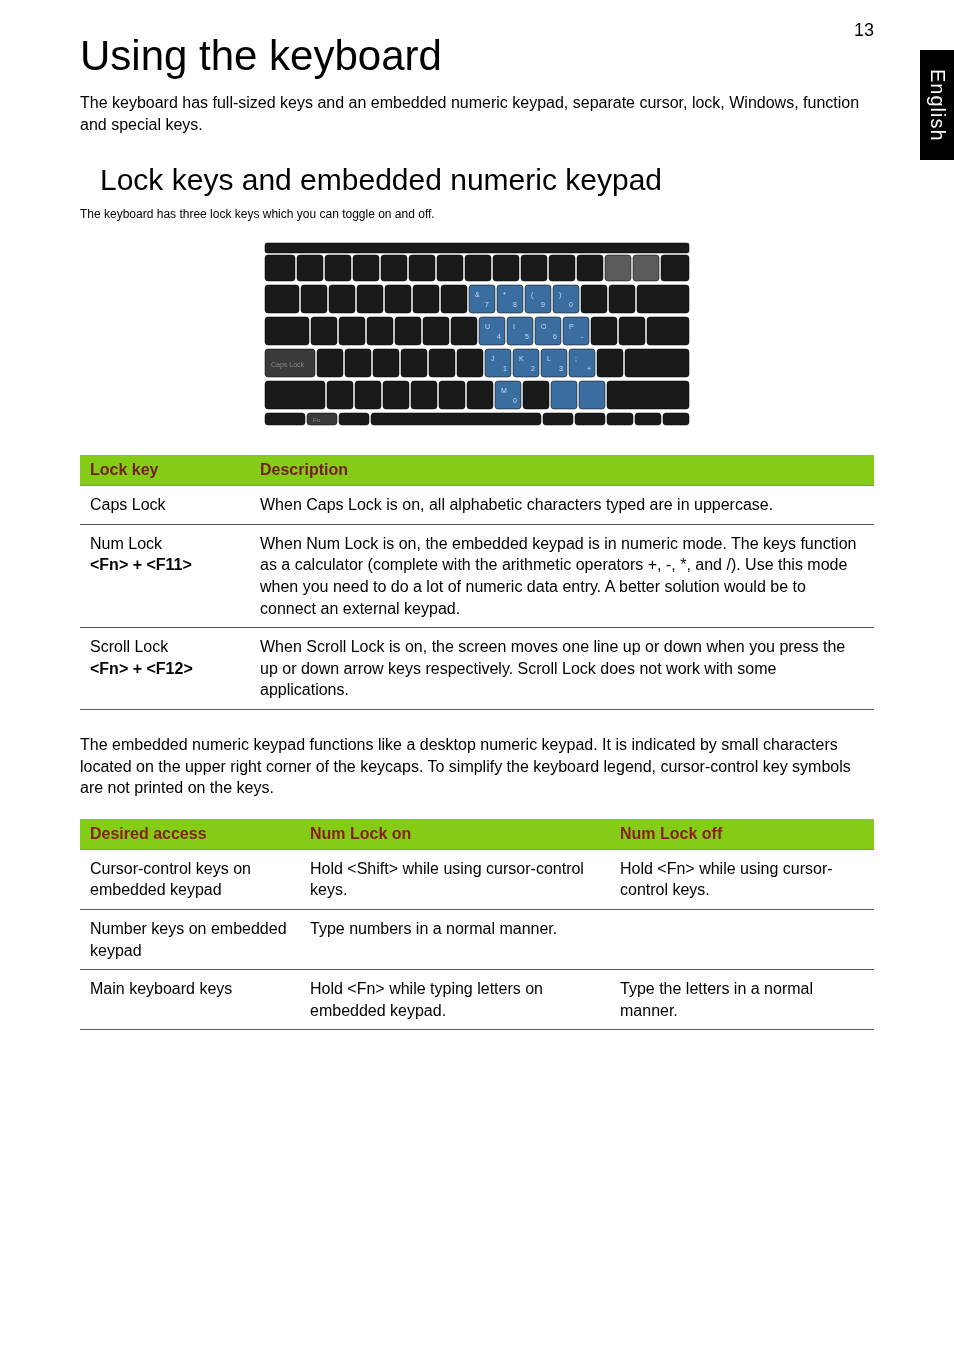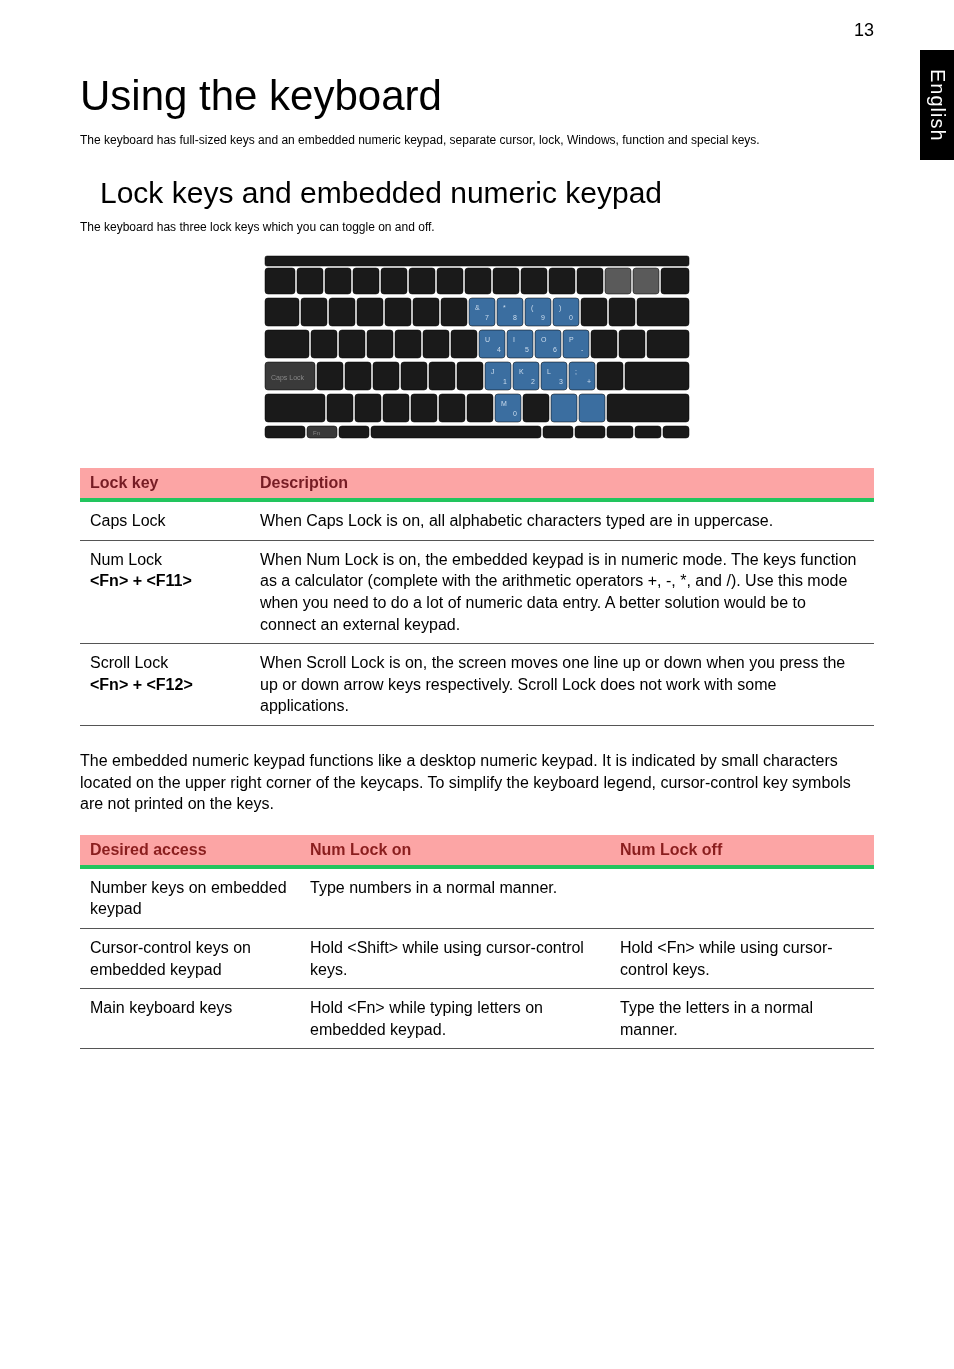--- a/index.html
+++ b/index.html
@@ -34,25 +34,24 @@
   }
   .side-tab span {
     writing-mode: vertical-rl;
     font-size: 20px;
     font-weight: 500;
     letter-spacing: 1px;
   }
   h1 {
     font-size: 42px;
     font-weight: 400;
-    margin-top: 40px;
     margin-bottom: 12px;
   }
   .intro {
-    font-size: 12px;
+    font-size: 16px;
     line-height: 1.35;
     margin-bottom: 28px;
   }
   h2 {
     font-size: 30px;
     font-weight: 400;
     margin-bottom: 10px;
     margin-left: 20px;
   }
   .sub {
@@ -68,26 +67,26 @@
     width: 440px;
     height: 190px;
   }
   table {
     width: 100%;
     border-collapse: collapse;
     font-size: 16px;
     margin-bottom: 24px;
   }
   thead th {
-    background: #fca5a5;
+    background: #84cc16;
     color: #761c24;
     text-align: left;
     font-weight: 600;
     padding: 6px 10px;
-    border-bottom: 4px solid #22c55e;
+    border-bottom: 1px solid #22c55e;
   }
   tbody td {
     padding: 8px 10px;
     vertical-align: top;
     border-bottom: 1px solid #555;
     line-height: 1.35;
   }
   tbody td:first-child { width: 170px; }
   .t2 thead th { color: #8a1e1e; }
   .t2 tbody td:first-child { width: 220px; }
@@ -290,30 +289,30 @@
   <table class="t2">
     <thead>
       <tr>
         <th>Desired access</th>
         <th>Num Lock on</th>
         <th>Num Lock off</th>
       </tr>
     </thead>
     <tbody>
       <tr>
+        <td>Cursor-control keys on embedded keypad</td>
+        <td>Hold &lt;Shift&gt; while using cursor-control keys.</td>
+        <td>Hold &lt;Fn&gt; while using cursor-control keys.</td>
+      </tr>
+      <tr>
         <td>Number keys on embedded keypad</td>
         <td>Type numbers in a normal manner.</td>
         <td></td>
       </tr>
       <tr>
-        <td>Cursor-control keys on embedded keypad</td>
-        <td>Hold &lt;Shift&gt; while using cursor-control keys.</td>
-        <td>Hold &lt;Fn&gt; while using cursor-control keys.</td>
-      </tr>
-      <tr>
         <td>Main keyboard keys</td>
         <td>Hold &lt;Fn&gt; while typing letters on embedded keypad.</td>
         <td>Type the letters in a normal manner.</td>
       </tr>
     </tbody>
   </table>
 
 </div>
 
 </body></html>

